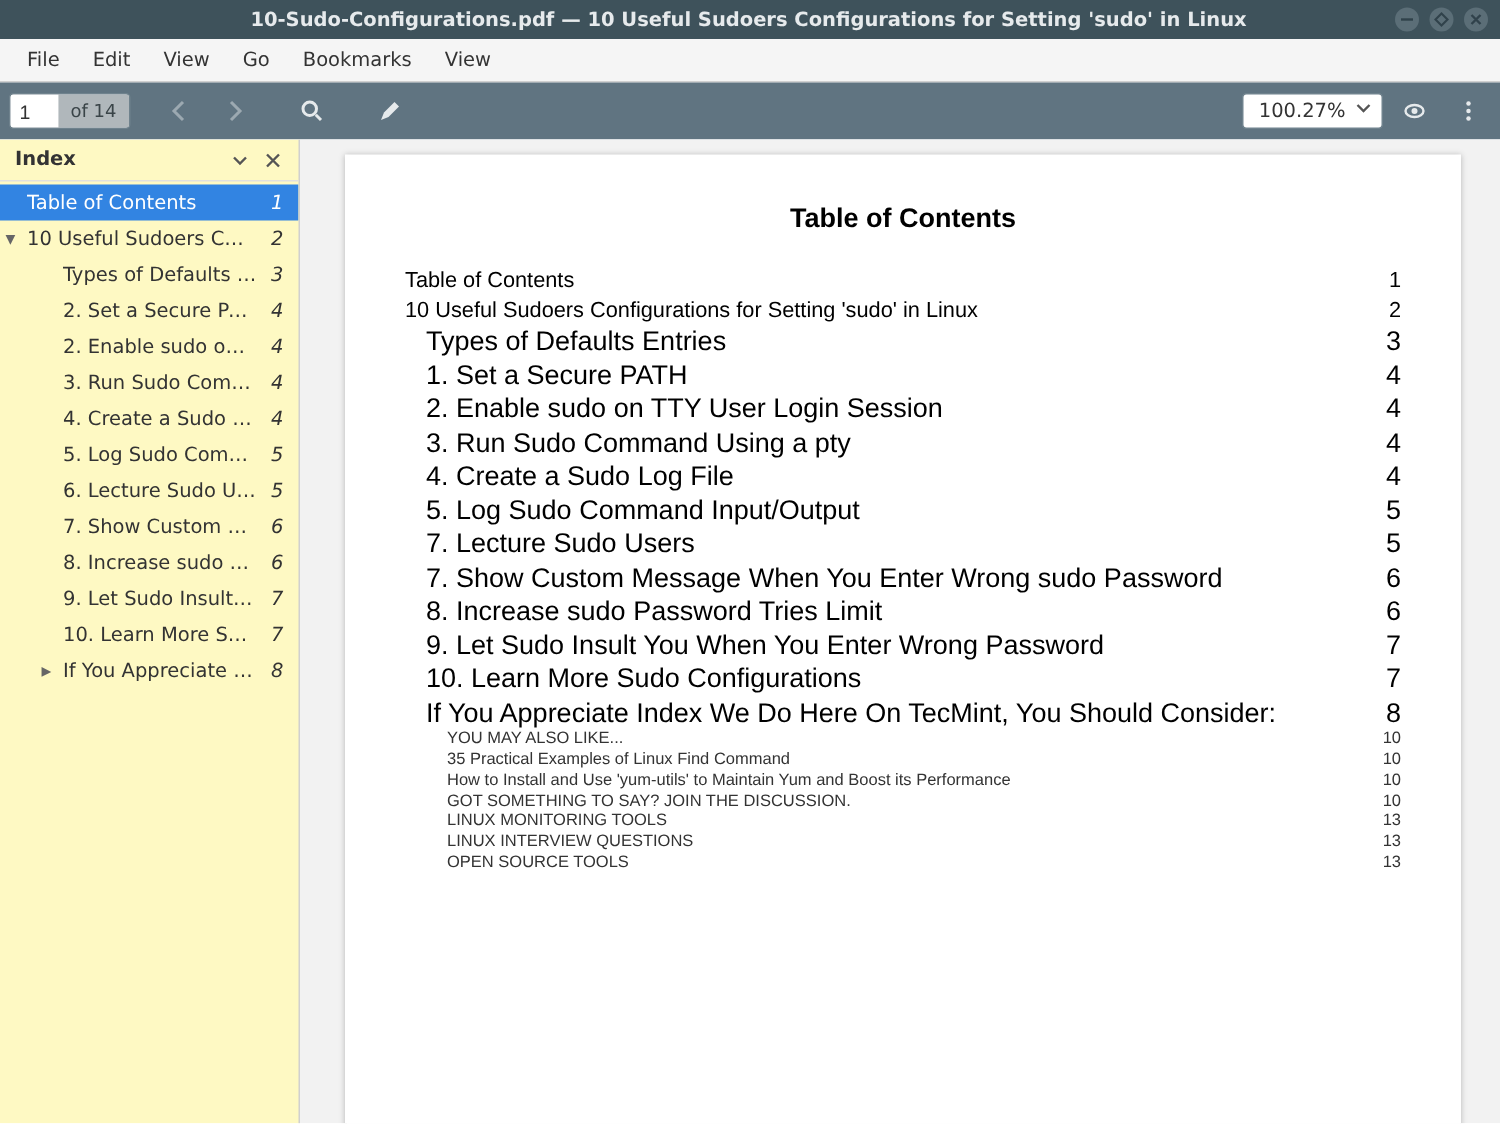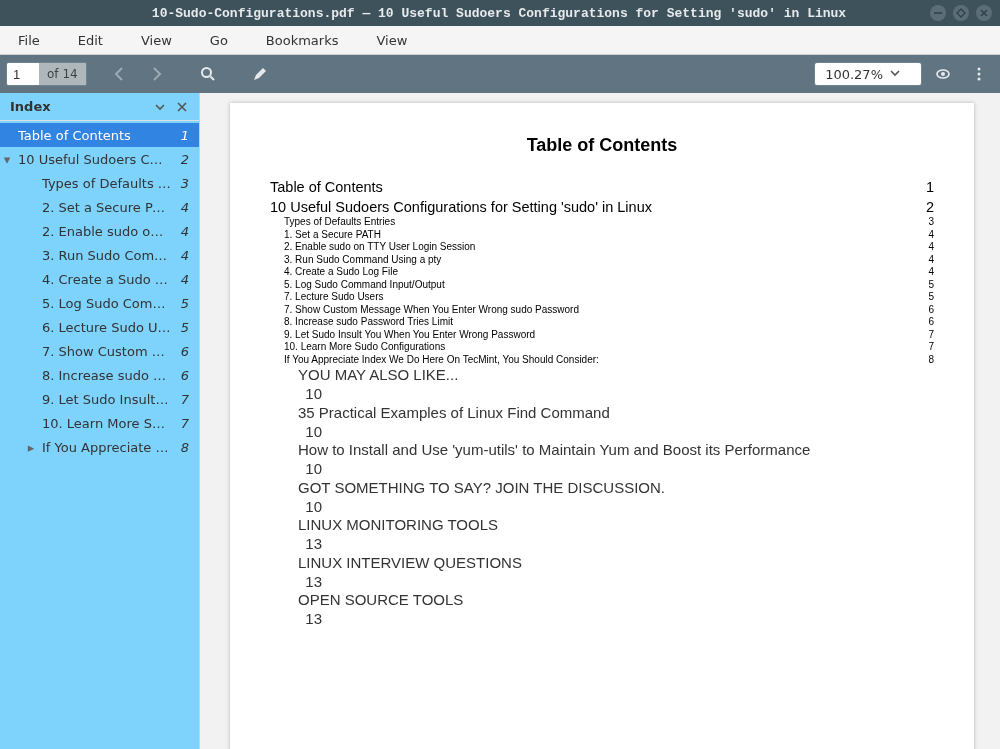--- a/index.html
+++ b/index.html
@@ -21,39 +21,39 @@
     background: #3e525b;
     color: #e6eaec;
     height: 26px;
     display: flex;
     align-items: center;
     padding: 0 8px;
     font-size: 13px;
     font-weight: 600;
     user-select: none;
   }
-  .titlebar-title { flex: 1; text-align: center; padding-left: 60px; font-family: Liberation Mono, monospace; }
+  .titlebar-title { flex: 1; text-align: center; padding-left: 60px; }
   .titlebar-buttons { display: flex; gap: 7px; }
   .titlebar-btn {
     width: 16px; height: 16px; border-radius: 50%;
     background: #5b6e77; display:flex; align-items:center; justify-content:center;
     color:#2e3d44; font-size:10px;
     cursor: pointer;
   }
   .titlebar-btn svg { width: 10px; height: 10px; display:block; }
 
   
   .menubar {
     background: #f5f5f5;
     border-bottom: 1px solid #d0d0d0;
     height: 29px;
     display: flex;
     align-items: center;
     padding: 12px 8px;
-    gap: 18px;
+    gap: 2px;
     color: #333;
   }
   .menu-item { padding: 4px 10px; cursor: pointer; border-radius: 3px; }
 
   
   .toolbar {
     background: #607481;
     height: 38px;
     display: flex;
     align-items: center;
@@ -81,33 +81,33 @@
   .tb-btn {
     width: 30px; height: 30px; display:flex; align-items:center; justify-content:center;
     cursor:pointer; border-radius:3px;
   }
   .tb-btn.disabled { opacity: 0.45; cursor: default; }
   .tb-btn svg { width: 16px; height: 16px; fill: #e6eaec; }
   .tb-spacer { flex:1; }
   .zoom-box {
     background: #ffffff; color:#333; border:1px solid #6f828d;
     border-radius:3px; height:24px; display:flex; align-items:center;
-    padding: 0 20px 0 10px; gap:6px; font-size:13px; cursor:pointer;
+    padding: 0 6px 0 10px; gap:6px; font-size:13px; cursor:pointer;
   }
   .zoom-box svg { width:12px; height:12px; fill:#555; }
 
   
   .main {
     flex:1; display:flex; overflow:hidden; background:#fdfdfd;
   }
 
   
   .sidebar {
     width: 200px; border-right:1px solid #d0d0d0;
-    display:flex; flex-direction:column; background:#7dd3fc;
+    display:flex; flex-direction:column; background:#fef9c3;
   }
   .sidebar-header {
     height: 28px; display:flex; align-items:center;
     padding: 0 6px 0 10px; border-bottom:1px solid #e0e0e0;
     font-size: 13px; font-weight: 600; color:#333;
   }
   .sidebar-header .sh-title { flex:1; }
   .sh-btn {
     width:22px; height:22px; display:flex; align-items:center; justify-content:center;
     cursor:pointer; border-radius:3px;
@@ -152,22 +152,22 @@
     position:relative;
   }
   .page h1 {
     text-align:center; font-size:18px; font-weight:700; margin: 0 0 22px 0;
   }
   .toc-row {
     display:flex; justify-content:space-between; align-items:baseline;
     font-size:13px; line-height:1.25;
   }
   .toc-row.lvl0 { font-size:14.5px; margin-top: 2px; }
-  .toc-row.lvl1 { font-size:10px; padding-left: 14px; }
-  .toc-row.lvl2 { font-size:15px; padding-left: 28px; color:#333;flex-direction:column; }
+  .toc-row.lvl1 { font-size:18px; padding-left: 14px; }
+  .toc-row.lvl2 { font-size:11px; padding-left: 28px; color:#333; }
   .toc-title { flex:1; padding-right:10px; white-space:nowrap; overflow:hidden; text-overflow:clip; }
   .toc-page { width: 24px; text-align:right; }
 
   
   .vscroll {
     position:absolute; right:2px; top:4px; bottom:4px; width:10px;
     background:transparent;
   }
 </style>
 </head>

